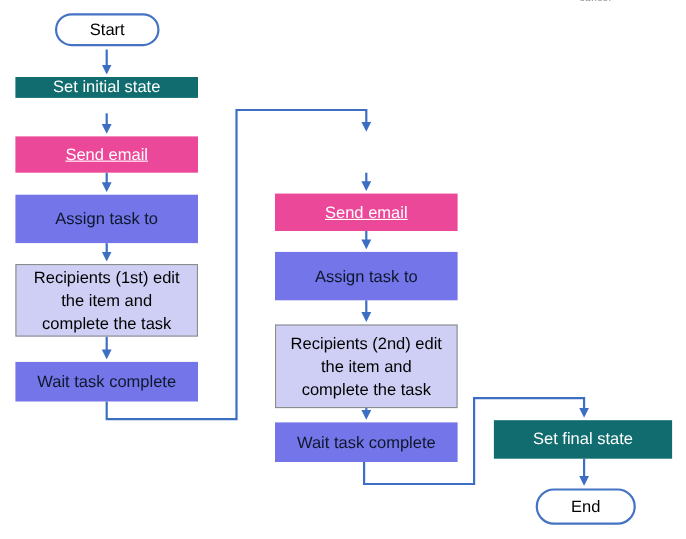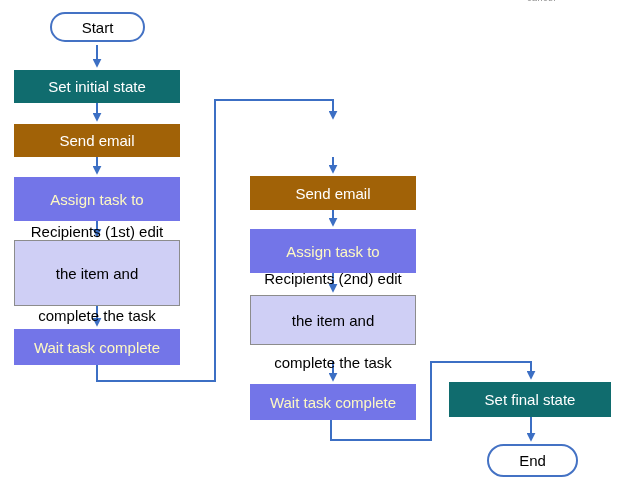--- a/index.html
+++ b/index.html
@@ -15,51 +15,51 @@
     box-sizing:border-box;
     display:flex;
     flex-direction:column;
     align-items:center;
     justify-content:center;
     text-align:center;
     font-size:15px;
     line-height:21px;
   }
   .teal   {background:#106C6E;color:#ffffff;}
-  .blue   {background:#a16207;color:#ffffff;}
-  .purple {background:#7375E8;color:#fef9c3;}
-  .lavender{background:#CFCFF5;color:#000000;border:1px solid #8C8C8C;gap:21px;}
+  .blue   {background:#ec4899;color:#ffffff;text-decoration:underline;}
+  .purple {background:#7375E8;color:#0f172a;}
+  .lavender{background:#CFCFF5;color:#000000;border:1px solid #8C8C8C;}
   .terminator{
     background:#ffffff;color:#000000;
     border:2px solid #4472C4;
     border-radius:17px;
     font-size:15px;
   }
   .line{display:block;}
   .connectors{position:absolute;left:0;top:0;pointer-events:none;}
   .clipped-caption{
     position:absolute;
     left:527px;top:-7px;
     font-size:9px;
     color:#8a8a8a;
     letter-spacing:0.5px;
   }
 
   
   .n-start        {left:50px;  top:12px;  width:95px;  height:30px;}
-  .n-set-initial  {left:14px;  top:70px;  width:166px; height:33px;}
+  .n-set-initial  {left:14px;  top:70px;  width:166px; height:19px;}
   .n-send-email-1 {left:14px;  top:124px; width:166px; height:33px;}
   .n-assign-1     {left:14px;  top:177px; width:166px; height:44px;}
   .n-recipients-1 {left:14px;  top:240px; width:166px; height:66px;}
   .n-wait-1       {left:14px;  top:329px; width:166px; height:36px;}
   
   .n-set-middle   {left:250px; top:123px; width:166px; height:34px;}
   .n-send-email-2 {left:250px; top:176px; width:166px; height:34px;}
   .n-assign-2     {left:250px; top:229px; width:166px; height:44px;}
-  .n-recipients-2 {left:250px; top:295px; width:166px; height:50px;}
+  .n-recipients-2 {left:250px; top:295px; width:166px; height:76px;}
   .n-wait-2       {left:250px; top:384px; width:166px; height:36px;}
   
   .n-set-final    {left:449px; top:382px; width:162px; height:35px;}
   .n-end          {left:487px; top:444px; width:91px;  height:33px;}
 </style>
 </head>
 <body>
 
 <div class="canvas">
 

